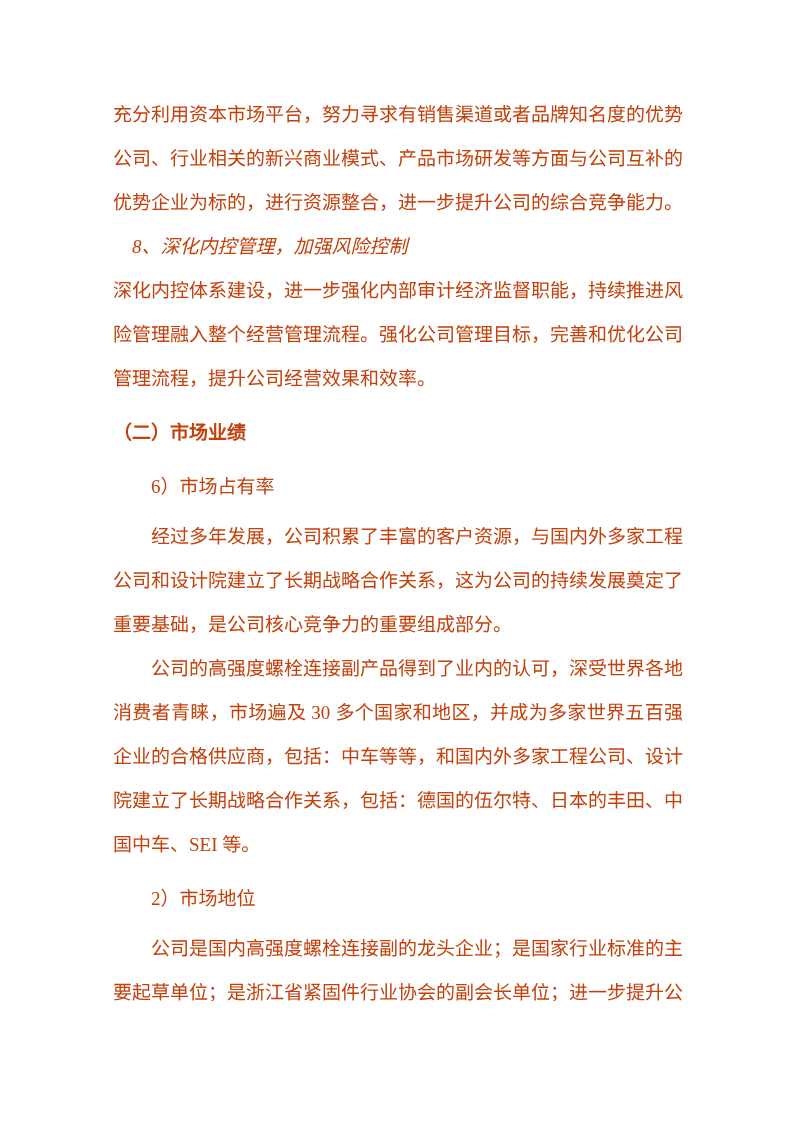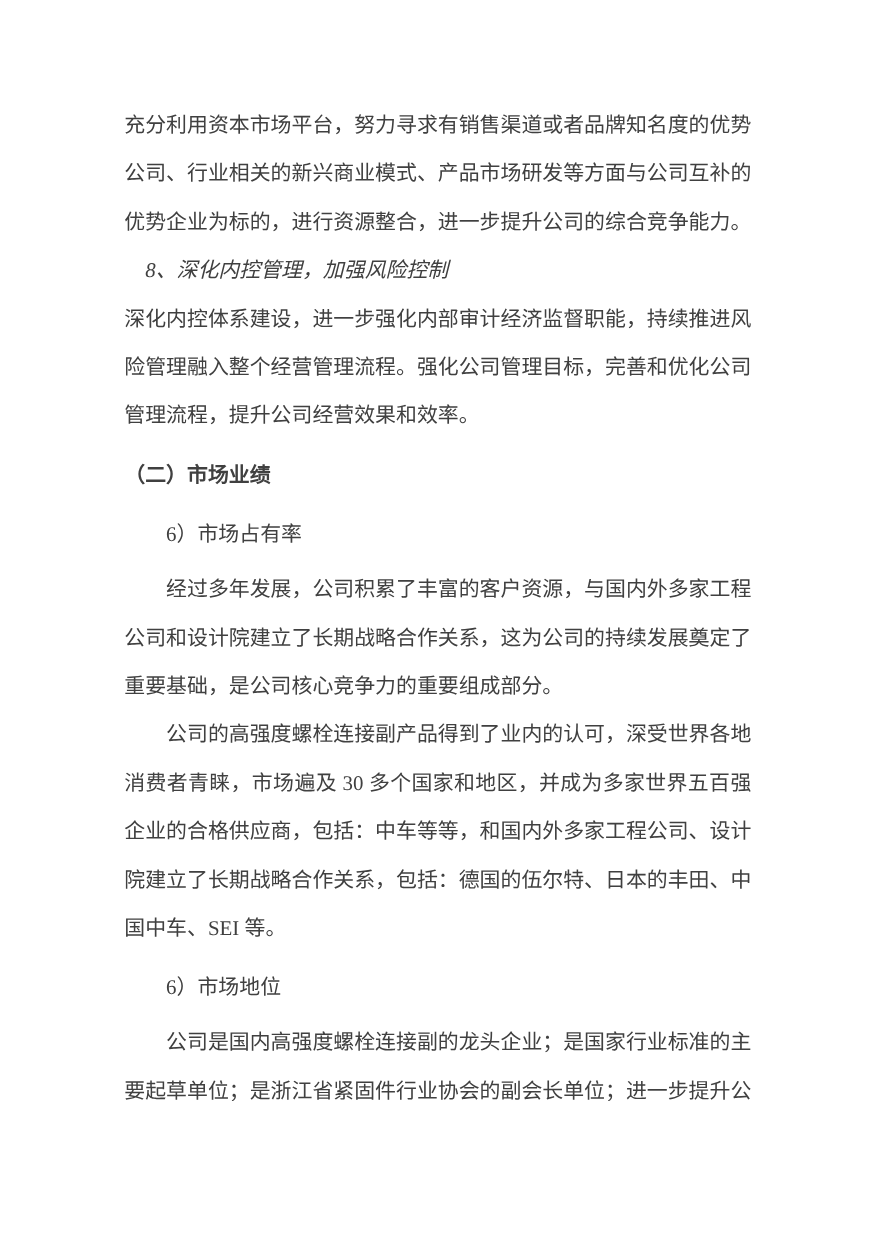--- a/index.html
+++ b/index.html
@@ -8,21 +8,21 @@
       padding: 0;
       background: #ffffff;
     }
     .page {
       position: relative;
       width: 794px;
       height: 1001px;
       background: #ffffff;
       overflow: hidden;
       font-family: "Liberation Serif", "DejaVu Serif", serif;
-      color: #404040;
+      color: #c2410c;
     }
     .content {
       position: absolute;
       left: 113px;
       top: 93px;
       width: 570px;
       font-size: 19px;
       line-height: 44px;
       text-align: justify;
     }
@@ -54,16 +54,16 @@
 
 <div class="page">
   <div class="content">
     <p class="body">充分利用资本市场平台，努力寻求有销售渠道或者品牌知名度的优势公司、行业相关的新兴商业模式、产品市场研发等方面与公司互补的优势企业为标的，进行资源整合，进一步提升公司的综合竞争能力。</p>
     <p class="numbered-item">8、深化内控管理，加强风险控制</p>
     <p class="body">深化内控体系建设，进一步强化内部审计经济监督职能，持续推进风险管理融入整个经营管理流程。强化公司管理目标，完善和优化公司管理流程，提升公司经营效果和效率。</p>
     <p class="section-heading">（二）市场业绩</p>
     <p class="sub-heading">6）市场占有率</p>
     <p class="body-indent">经过多年发展，公司积累了丰富的客户资源，与国内外多家工程公司和设计院建立了长期战略合作关系，这为公司的持续发展奠定了重要基础，是公司核心竞争力的重要组成部分。</p>
     <p class="body-indent">公司的高强度螺栓连接副产品得到了业内的认可，深受世界各地消费者青睐，市场遍及 30 多个国家和地区，并成为多家世界五百强企业的合格供应商，包括：中车等等，和国内外多家工程公司、设计院建立了长期战略合作关系，包括：德国的伍尔特、日本的丰田、中国中车、SEI 等。</p>
-    <p class="sub-heading">6）市场地位</p>
+    <p class="sub-heading">2）市场地位</p>
     <p class="body-indent">公司是国内高强度螺栓连接副的龙头企业；是国家行业标准的主要起草单位；是浙江省紧固件行业协会的副会长单位；进一步提升公司的综合竞争能力；是浙江省标准创新型示范企业。</p>
   </div>
 </div>
 
 </body></html>

